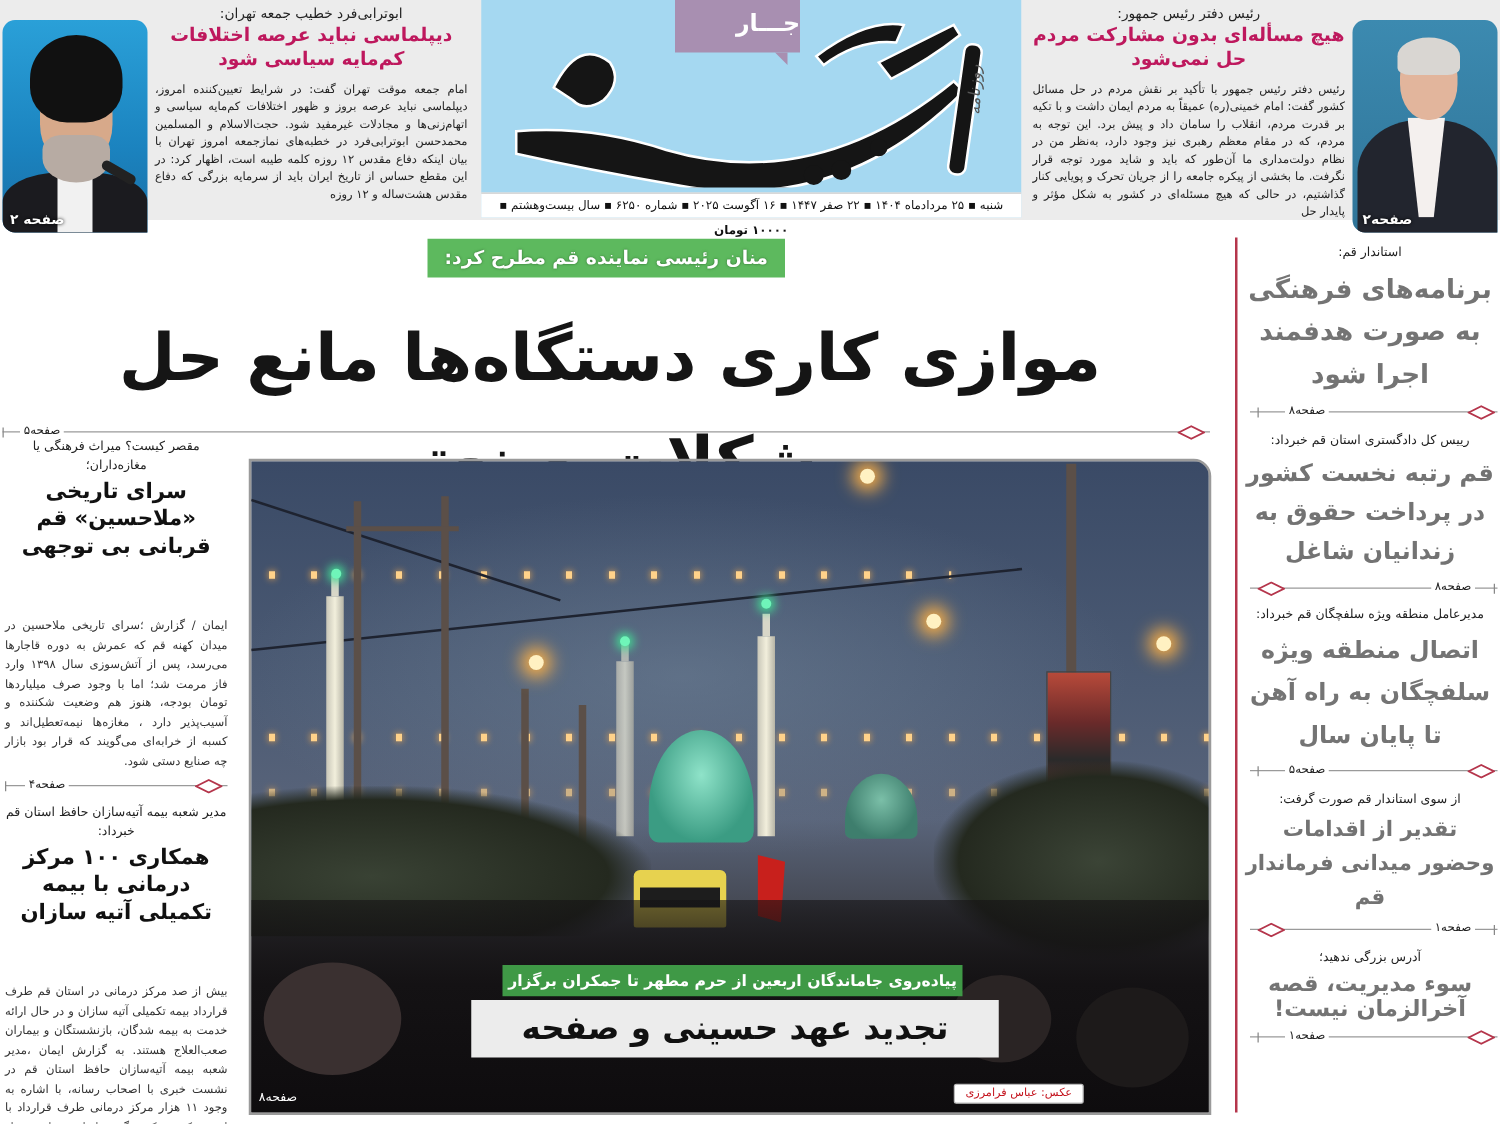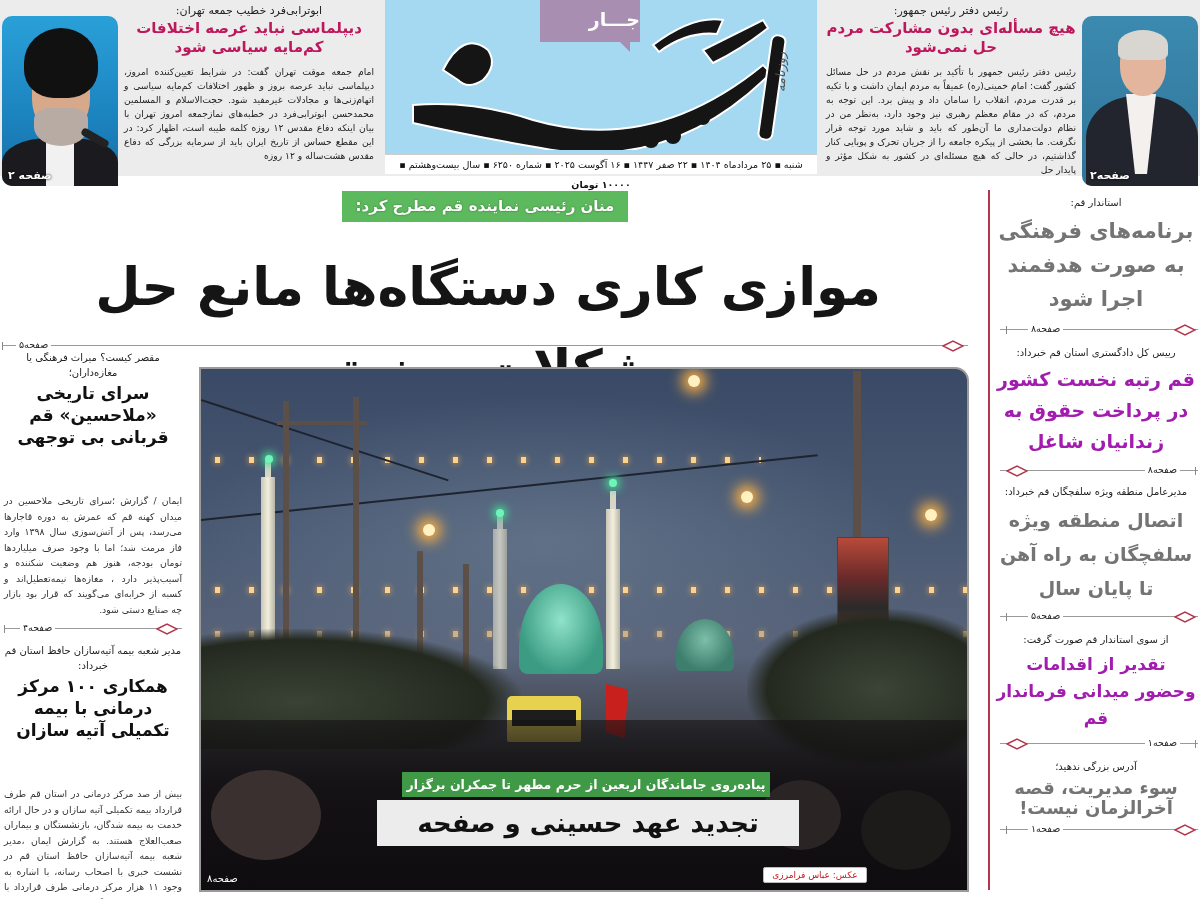--- a/index.html
+++ b/index.html
@@ -86,21 +86,21 @@
 
   .photo-kicker { position: absolute; left: 201px; top: 403px; width: 368px; height: 25px; background: #3f9946; color: #fff; font: bold 12.5px "DejaVu Sans", sans-serif; text-align: center; line-height: 25px; }
   .photo-title { position: absolute; left: 176px; top: 431px; width: 422px; height: 46px; background: #ececec; color: #111; font: 900 26px "DejaVu Sans", sans-serif; text-align: center; line-height: 46px; }
   .credit { position: absolute; right: 100px; bottom: 7px; width: 104px; height: 16px; background: #fff; border: 1px solid #bbb; border-radius: 2px; color: #c4141e; font-size: 9px; text-align: center; line-height: 14px; }
   .photo-pg { position: absolute; left: 6px; bottom: 6px; color: #fff; font-size: 10px; }
 
   
   .vline { position: absolute; left: 988px; top: 190px; width: 2px; height: 700px; background: #b5364c; }
   .rcol { position: absolute; left: 996px; top: 196px; width: 202px; text-align: center; }
   .rk { font-size: 10px; line-height: 14px; color: #222; padding-right: 2px; }
-  .rt { font: bold 19px "DejaVu Sans", sans-serif; line-height: 31px; color: #a21caf; padding-right: 2px; margin: 4px 0 2px; }
+  .rt { font: bold 19px "DejaVu Sans", sans-serif; line-height: 31px; color: #737373; padding-right: 2px; margin: 4px 0 2px; }
   .rt.grey { color: #747474; }
 </style>
 </head>
 <body>
 
 <div class="top">
 
   <div class="photo photo-left">
     <div class="robe-l"></div>
     <div class="collar-l"></div>

